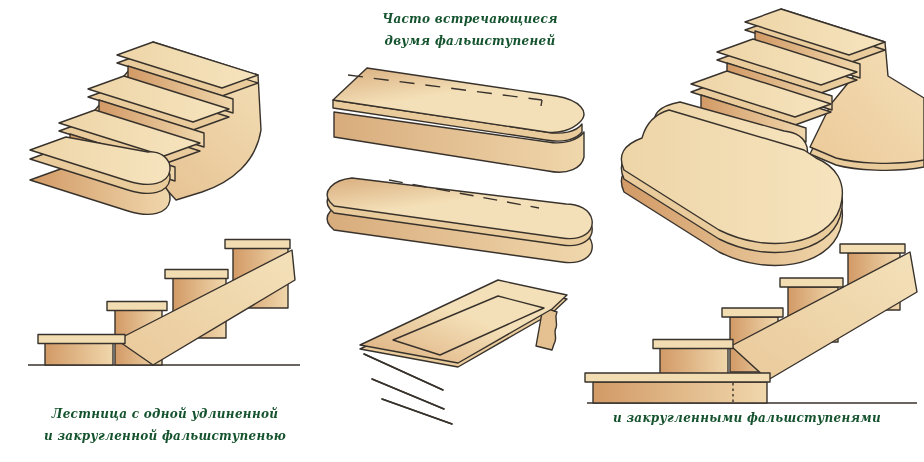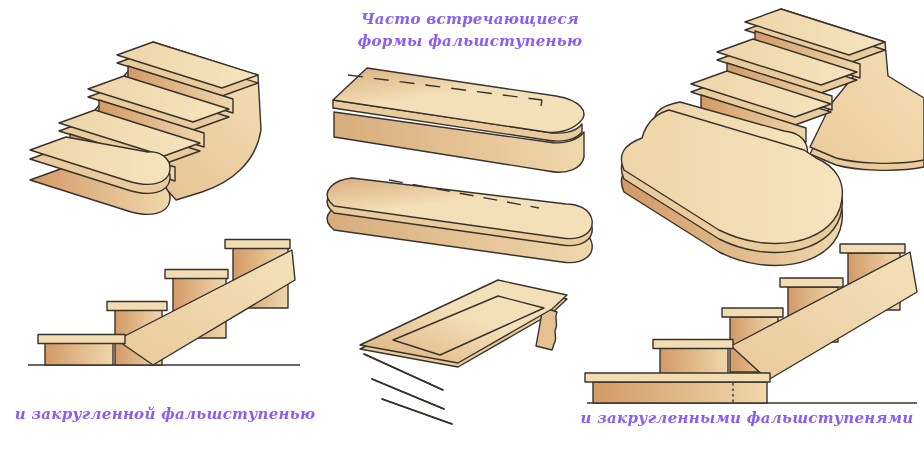--- a/index.html
+++ b/index.html
@@ -1,31 +1,31 @@
 <!DOCTYPE html>
 <html><head>
 <meta charset="utf-8">
 <style>
   html,body{margin:0;padding:0;background:#ffffff;}
   .page{position:relative;width:924px;height:462px;background:#ffffff;overflow:hidden;
         font-family:"DejaVu Serif", serif;}
   .fig{position:absolute;}
-  .label{position:absolute;text-align:center;color:#8b5cf6;font-weight:bold;font-style:italic;
-         font-size:15px;line-height:22px;letter-spacing:.3px;}
+  .label{position:absolute;text-align:center;color:#14532d;font-weight:bold;font-style:italic;
+         font-size:12px;line-height:22px;letter-spacing:.3px;}
   svg{display:block;}
   svg path, svg rect, svg line{stroke:#38322c;stroke-width:1.4;stroke-linejoin:round;}
 </style>
 </head>
 <body>
 
 <div class="page">
 
   <div class="label" style="left:330px;top:8px;width:280px;">
     <div>Часто встречающиеся</div>
-    <div>формы фальшступенью</div>
+    <div>двумя фальшступеней</div>
   </div>
 
   <svg class="fig" style="left:0;top:10px" width="300" height="222" viewBox="0 0 300 222">
     <defs>
       <linearGradient id="grA" x1="0" y1="0" x2="1" y2="0">
         <stop offset="0" stop-color="#D29A66"></stop>
           <stop offset="1" stop-color="#F0D7AC"></stop>
       </linearGradient>
       <linearGradient id="tpA" x1="0" y1="0" x2="1" y2="0">
         <stop offset="0" stop-color="#EED5A8"></stop>
@@ -185,19 +185,20 @@
     <rect x="200" y="38" width="63" height="9" fill="#F2DDB2"></rect>
     <rect x="260" y="4" width="65" height="9" fill="#F2DDB2"></rect>
     <rect x="80" y="108" width="68" height="34" fill="url(#grG)"></rect>
     <rect x="73" y="99.5" width="80" height="9" fill="#F2DDB2"></rect>
     <rect x="13" y="142" width="174" height="21" fill="url(#grG)"></rect>
     <rect x="5" y="133" width="185" height="9" fill="#F2DDB2"></rect>
     <line x1="153" y1="143" x2="153" y2="162" stroke="#7a6a50" stroke-width="1.6" stroke-dasharray="2.5 3"></line>
   </svg>
 
   <div class="label" style="left:10px;top:403px;width:310px;">
+    <div>Лестница с одной удлиненной</div>
     <div>и закругленной фальшступенью</div>
   </div>
   <div class="label" style="left:572px;top:407px;width:350px;">
     <div>и закругленными фальшступенями</div>
   </div>
 
 </div>
 
 </body></html>

